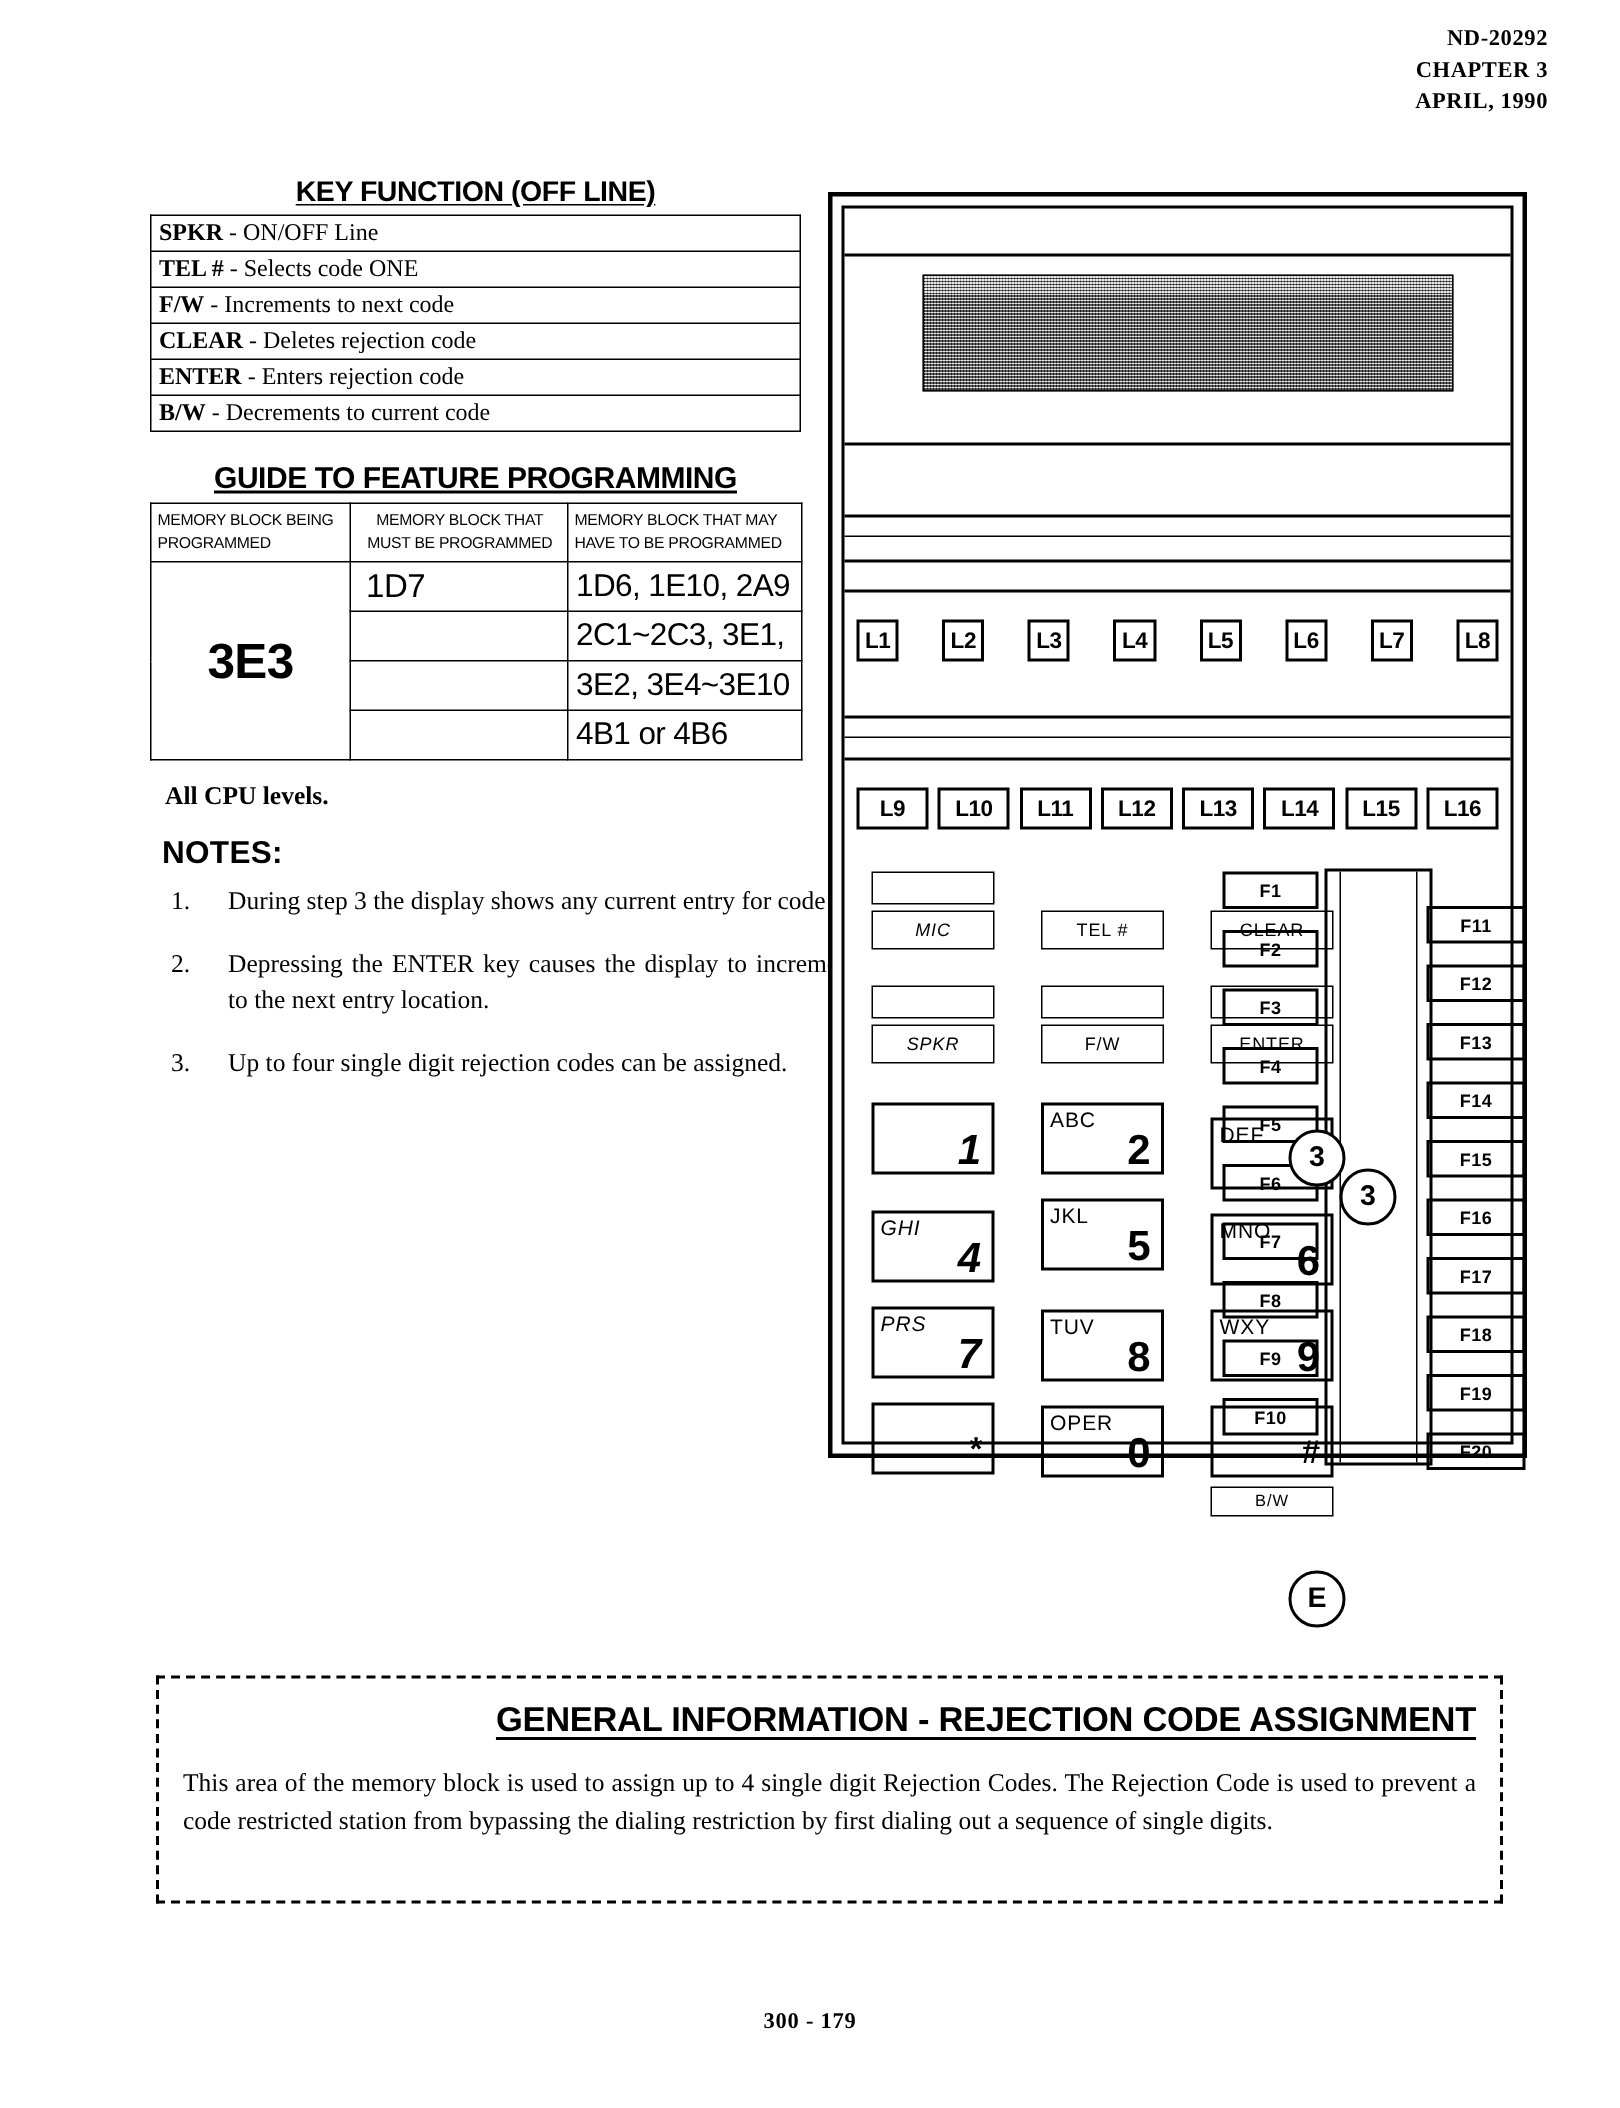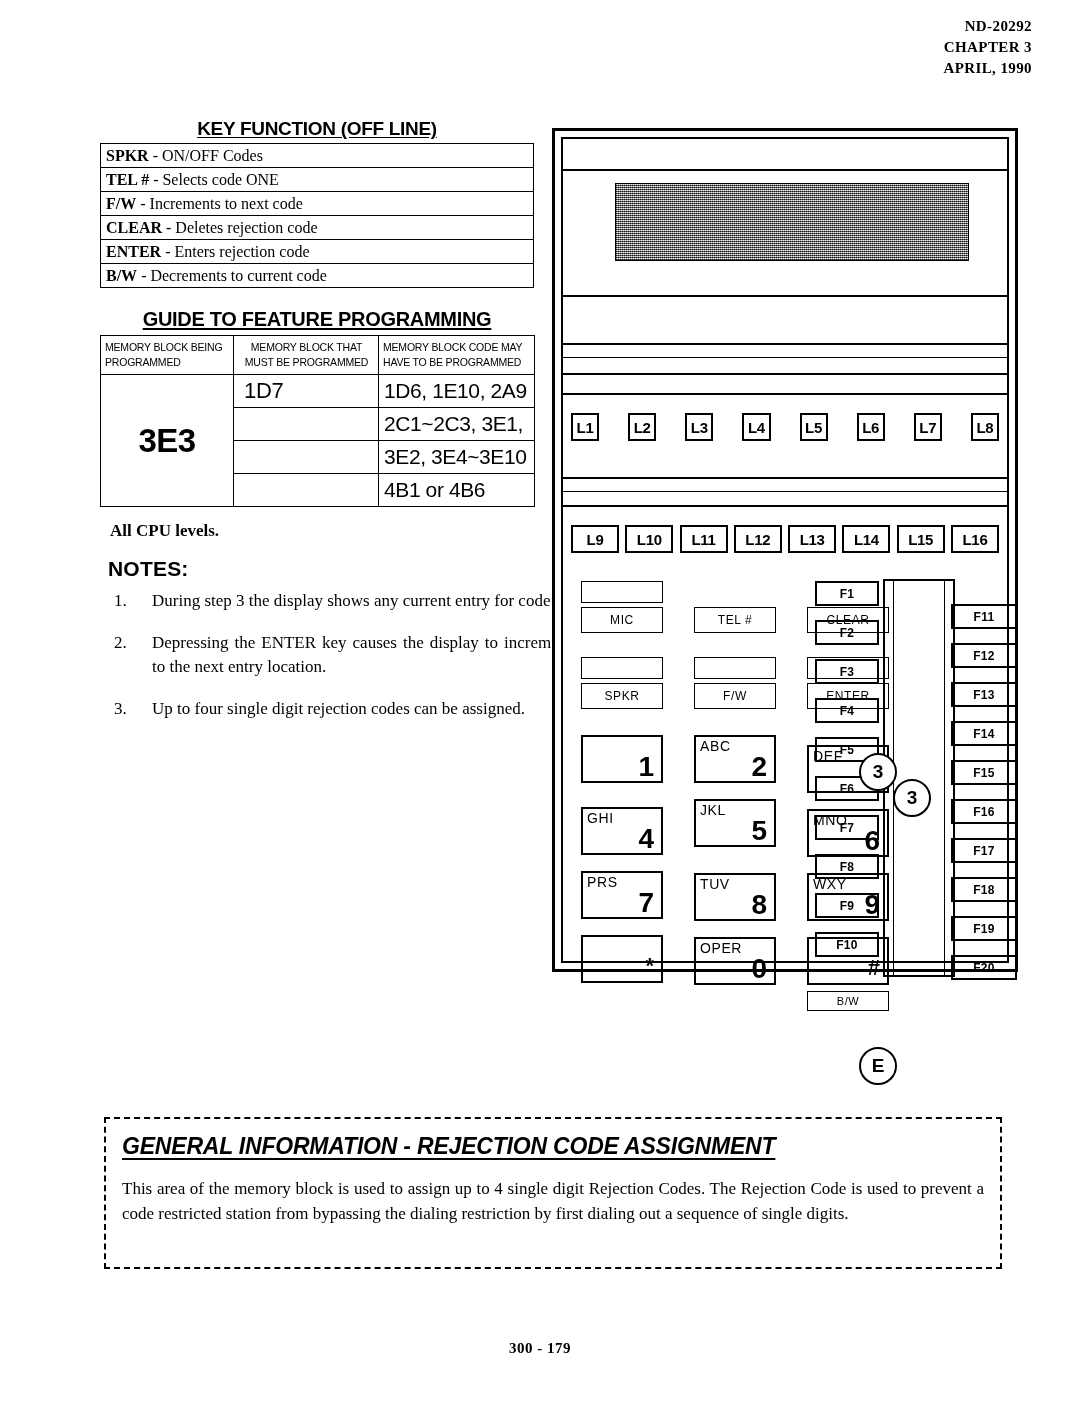--- a/index.html
+++ b/index.html
@@ -353,28 +353,27 @@
     top: 1117px;
     width: 898px;
     height: 152px;
     border: 2px dashed #000;
     background: #fff;
     box-sizing: border-box;
     padding: 14px 16px 10px 16px;
   }
   .geninfo h2 {
     margin: 0 0 16px 0;
-    text-align: left;
+    text-align: right;
     font-family: "Liberation Sans", sans-serif;
     font-weight: bold;
     font-size: 23px;
     letter-spacing: -0.2px;
     text-decoration: underline;
     text-underline-offset: 4px;
-    font-style: italic;
   }
   .geninfo p {
     margin: 0;
     font-family: "Liberation Serif", serif;
     font-size: 17px;
     line-height: 25px;
     text-align: justify;
   }
 
   .footer {
@@ -397,21 +396,21 @@
   <div>APRIL, 1990</div>
 </div>
 
 <div class="left-col">
 
   <div class="section-title">KEY FUNCTION (OFF LINE)</div>
 
   <table class="keyfunc">
     <tbody>
       <tr>
-        <td><span class="kf-key">SPKR</span> <span class="kf-desc">-  ON/OFF Codes</span></td>
+        <td><span class="kf-key">SPKR</span> <span class="kf-desc">-  ON/OFF Line</span></td>
       </tr>
       <tr>
         <td><span class="kf-key">TEL #</span> <span class="kf-desc">-  Selects code ONE</span></td>
       </tr>
       <tr>
         <td><span class="kf-key">F/W</span> <span class="kf-desc">- Increments to next code</span></td>
       </tr>
       <tr>
         <td><span class="kf-key">CLEAR</span> <span class="kf-desc">-  Deletes rejection code</span></td>
       </tr>
@@ -436,21 +435,21 @@
       <tr>
         <td class="gh">
           <div>MEMORY BLOCK BEING</div>
           <div>PROGRAMMED</div>
         </td>
         <td class="gh" style="text-align:center">
           <div>MEMORY BLOCK THAT</div>
           <div>MUST BE PROGRAMMED</div>
         </td>
         <td class="gh">
-          <div>MEMORY BLOCK CODE MAY</div>
+          <div>MEMORY BLOCK THAT MAY</div>
           <div>HAVE TO BE PROGRAMMED</div>
         </td>
       </tr>
       <tr>
         <td class="gbig" rowspan="4">3E3</td>
         <td class="gmid">1D7</td>
         <td class="gright">1D6, 1E10, 2A9</td>
       </tr>
       <tr>
         <td class="gmid gempty"></td>
@@ -519,21 +518,21 @@
       <div class="lkey wide">L11</div>
       <div class="lkey wide">L12</div>
       <div class="lkey wide">L13</div>
       <div class="lkey wide">L14</div>
       <div class="lkey wide">L15</div>
       <div class="lkey wide">L16</div>
     </div>
 
     <div class="keypad">
 
-      <div class="kp-col" style="left:0; top:0;">
+      <div class="kp-col" style="left:0; top:0;font-style:italic;">
         <div class="blankbar"></div>
         <div class="fnkey" style="margin-top:4px">MIC</div>
         <div class="blankbar" style="margin-top:24px"></div>
         <div class="fnkey" style="margin-top:4px">SPKR</div>
         <div class="digit" style="margin-top:26px">
           <span class="alpha"></span>
           <span class="num">1</span>
         </div>
         <div class="digit" style="margin-top:24px">
           <span class="alpha">GHI</span>

